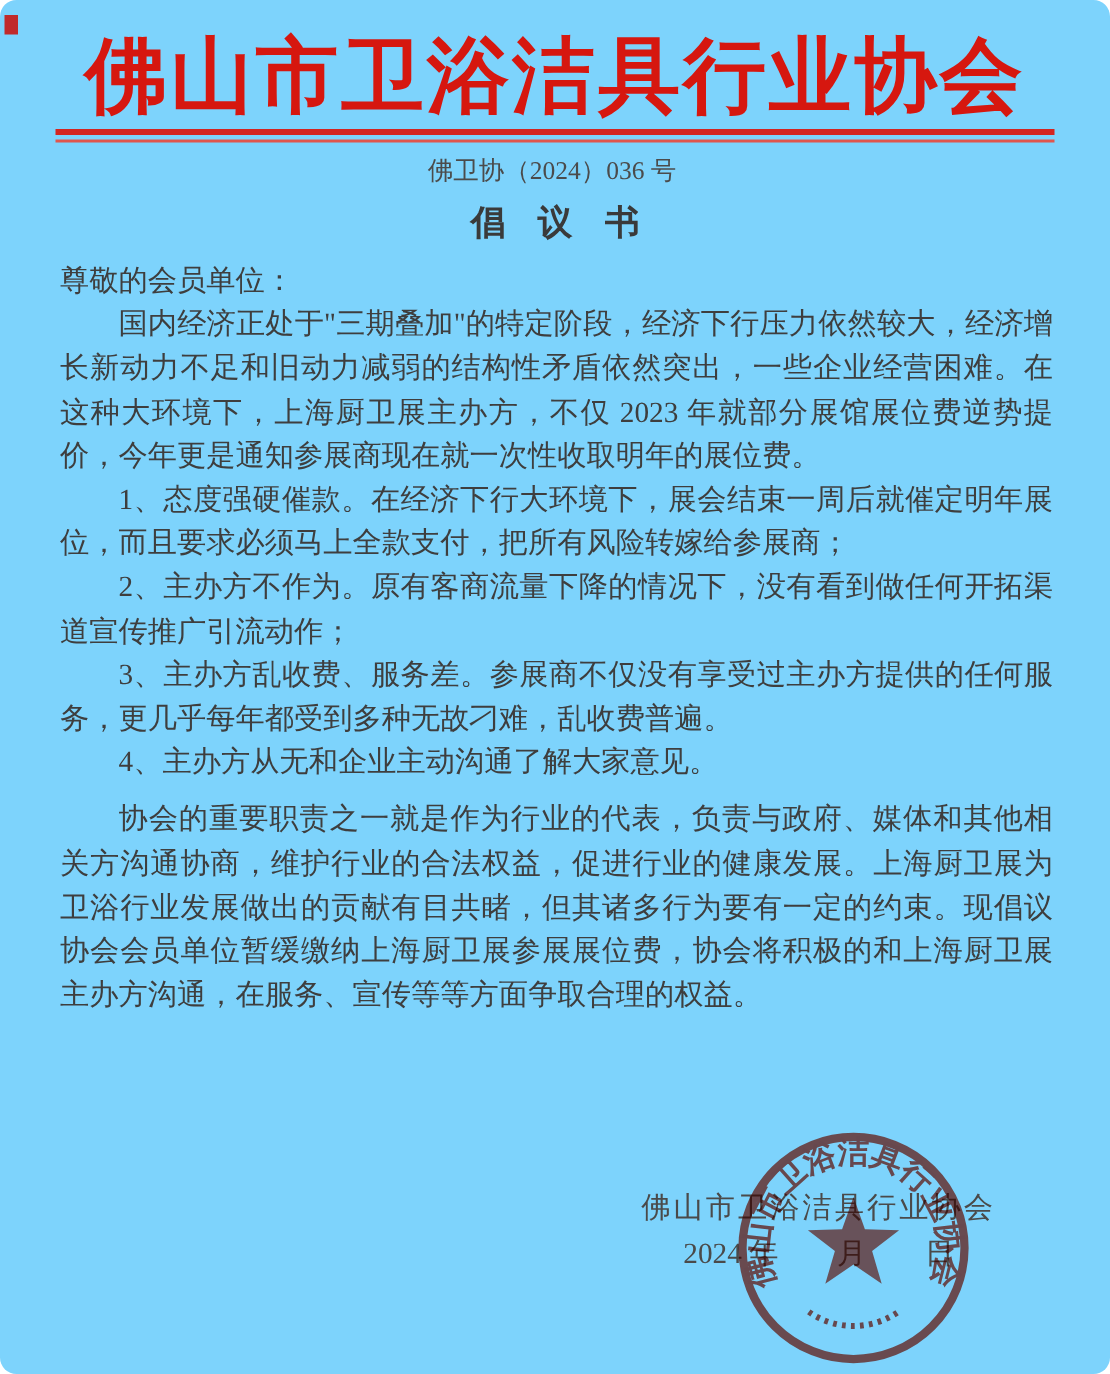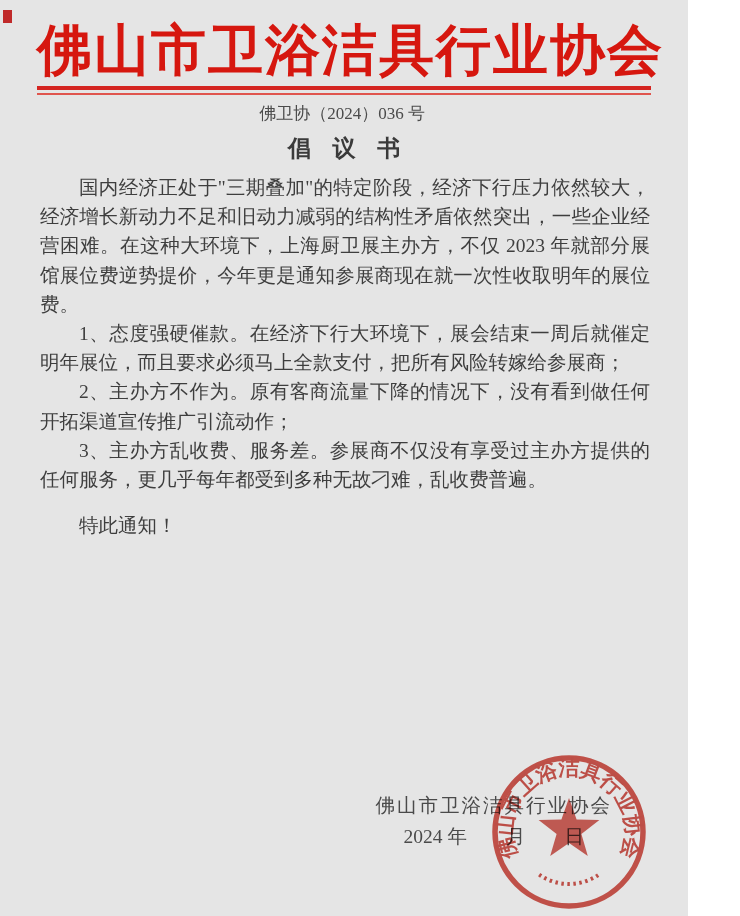--- a/index.html
+++ b/index.html
@@ -2,25 +2,26 @@
 <html><head>
 <meta charset="utf-8">
 <style>
   html, body {
     margin: 0;
     padding: 0;
     background: #ffffff;
   }
   .page {
     position: relative;
-    width: 688px;
+    width: 740px;
     height: 916px;
-    background: #e5e5e5;
+    background: #7dd3fc;
     overflow: hidden;
     font-family: "Liberation Serif", "DejaVu Serif", serif;
+    border-radius: 11px;
   }
   .corner-mark {
     position: absolute;
     left: 3px;
     top: 10px;
     width: 9px;
     height: 13px;
     background: #c02a2a;
   }
   .letterhead {
@@ -118,25 +119,27 @@
   <div class="corner-mark"></div>
 
   <header class="letterhead">
     <h1 class="org-title">佛山市卫浴洁具行业协会</h1>
     <div class="double-rule"></div>
     <div class="doc-number">佛卫协（2024）036 号</div>
     <h2 class="doc-title">倡 议 书</h2>
   </header>
 
   <main class="body-text">
+    <p class="salutation">尊敬的会员单位：</p>
     <p class="para">国内经济正处于"三期叠加"的特定阶段，经济下行压力依然较大，经济增长新动力不足和旧动力减弱的结构性矛盾依然突出，一些企业经营困难。在这种大环境下，上海厨卫展主办方，不仅 2023 年就部分展馆展位费逆势提价，今年更是通知参展商现在就一次性收取明年的展位费。</p>
     <p class="para">1、态度强硬催款。在经济下行大环境下，展会结束一周后就催定明年展位，而且要求必须马上全款支付，把所有风险转嫁给参展商；</p>
     <p class="para">2、主办方不作为。原有客商流量下降的情况下，没有看到做任何开拓渠道宣传推广引流动作；</p>
     <p class="para">3、主办方乱收费、服务差。参展商不仅没有享受过主办方提供的任何服务，更几乎每年都受到多种无故刁难，乱收费普遍。</p>
-    <p class="closing">特此通知！</p>
+    <p class="para">4、主办方从无和企业主动沟通了解大家意见。</p>
+    <p class="para gap-2">协会的重要职责之一就是作为行业的代表，负责与政府、媒体和其他相关方沟通协商，维护行业的合法权益，促进行业的健康发展。上海厨卫展为卫浴行业发展做出的贡献有目共睹，但其诸多行为要有一定的约束。现倡议协会会员单位暂缓缴纳上海厨卫展参展展位费，协会将积极的和上海厨卫展主办方沟通，在服务、宣传等等方面争取合理的权益。</p>
   </main>
 
   <div class="signature">
     <div class="sig-org">佛山市卫浴洁具行业协会</div>
     <div class="sig-date">2024 年　　月　　日</div>
   </div>
 
   <div class="seal">
     <svg width="160" height="160" viewBox="0 0 160 160">
 

